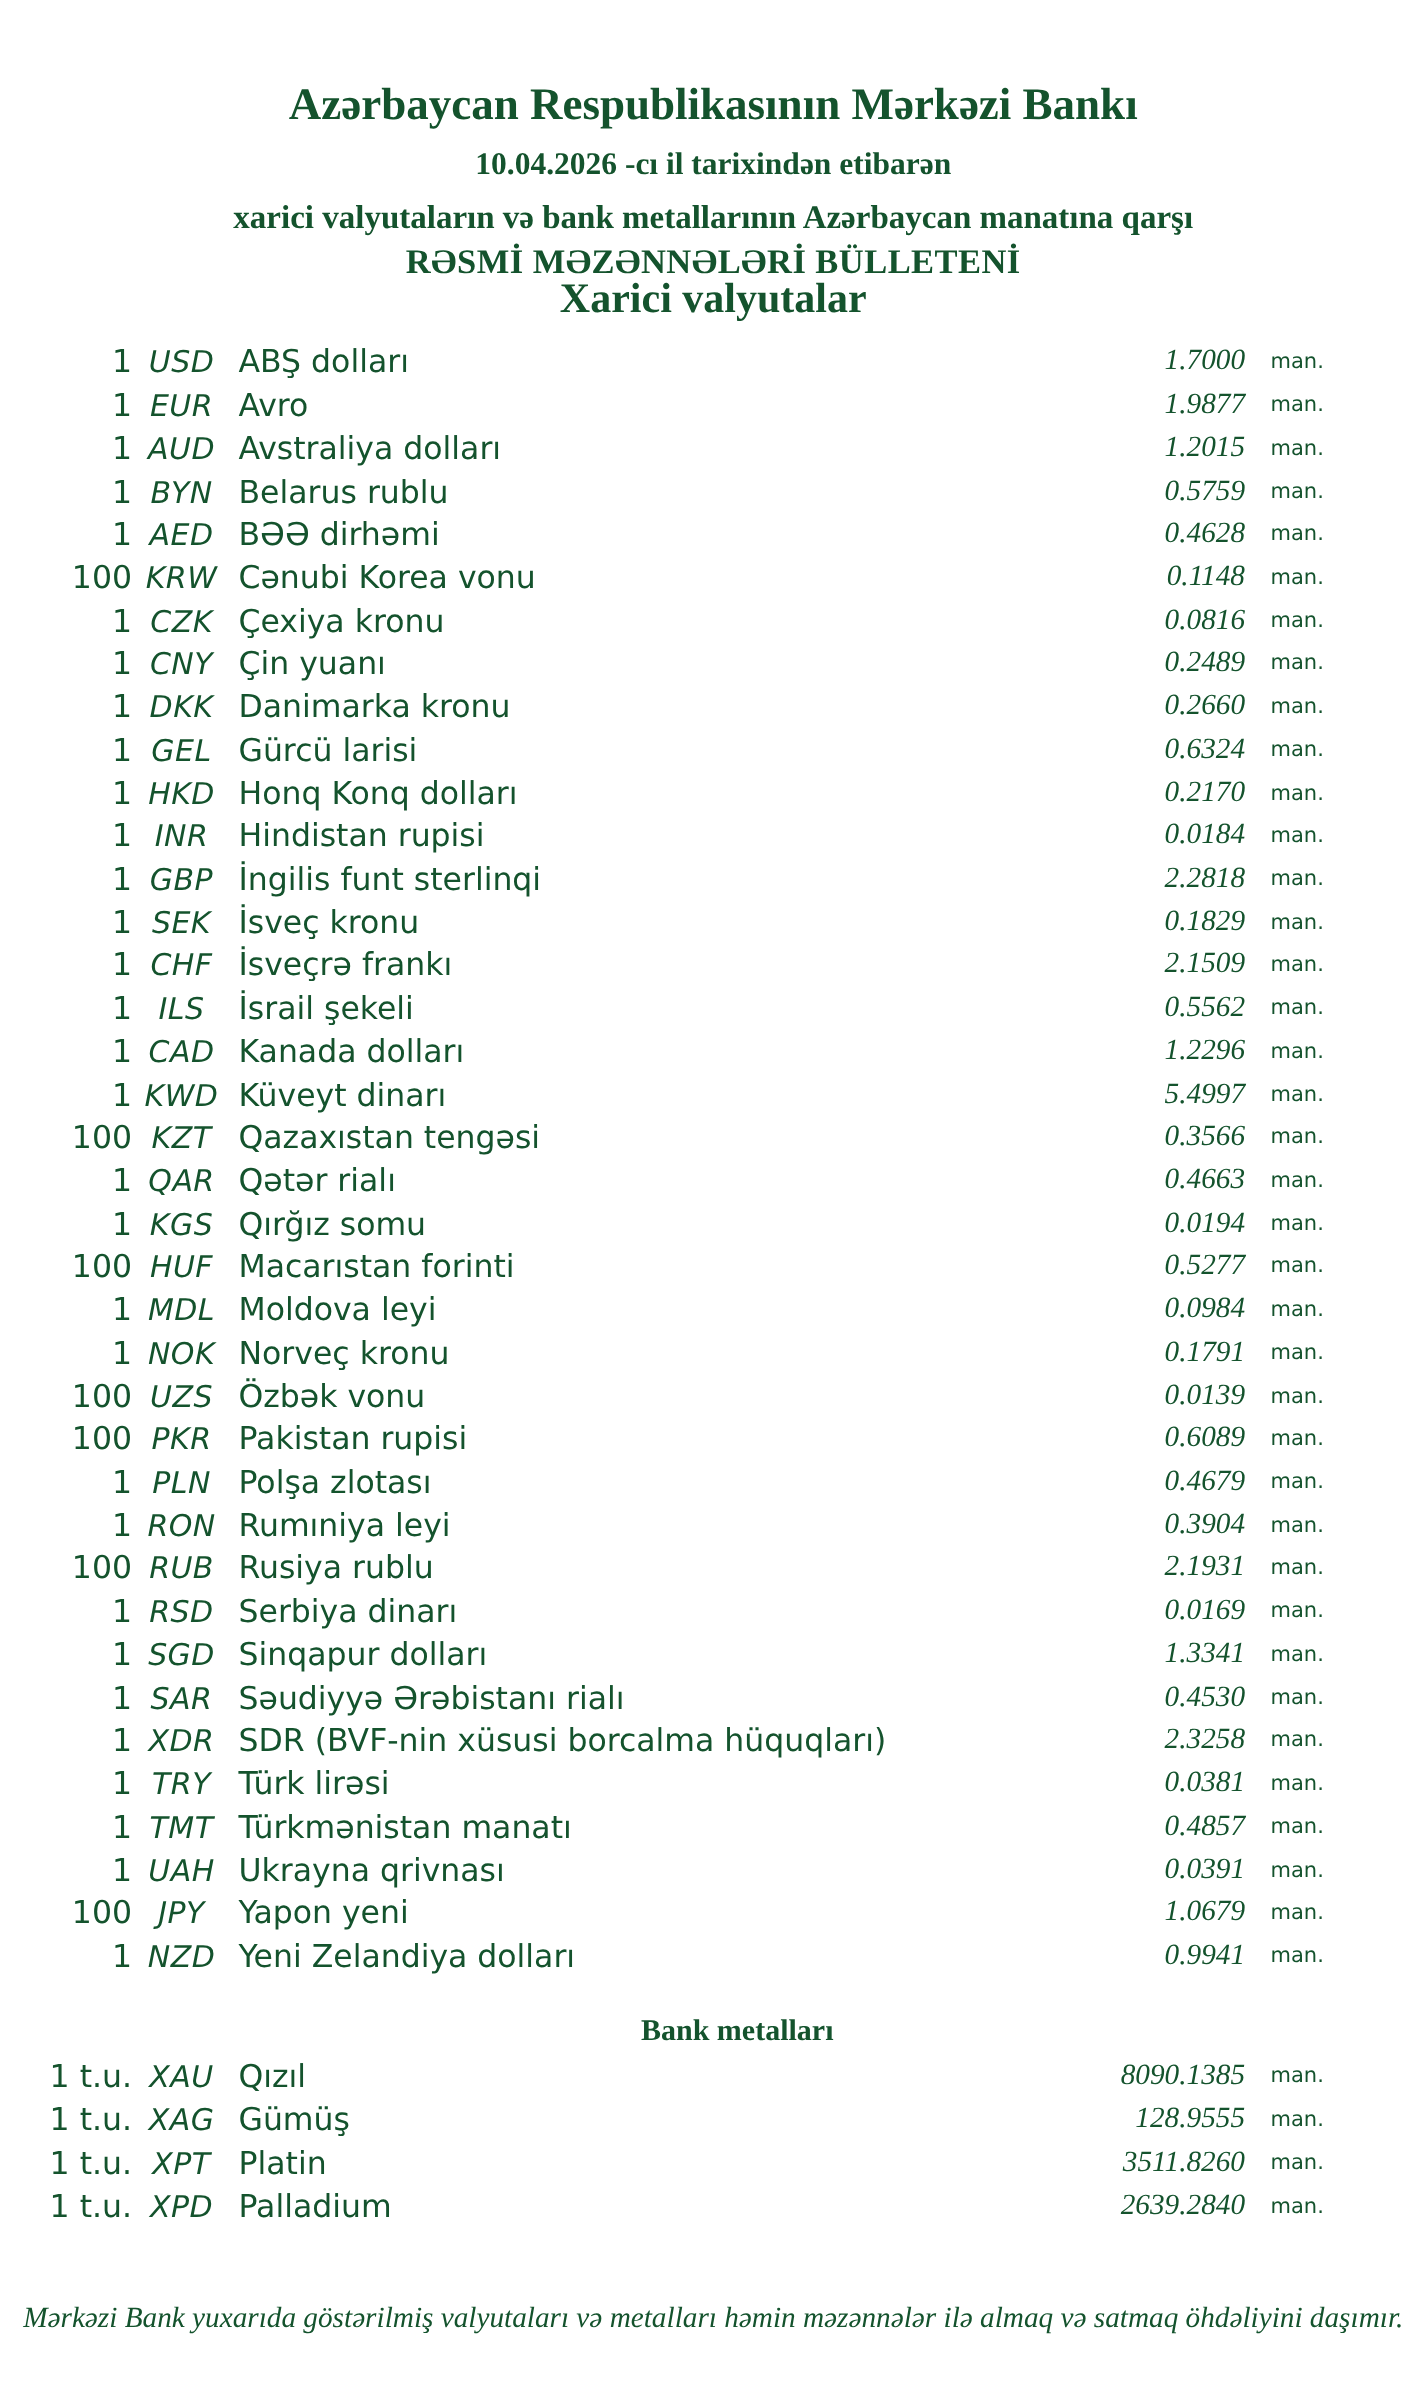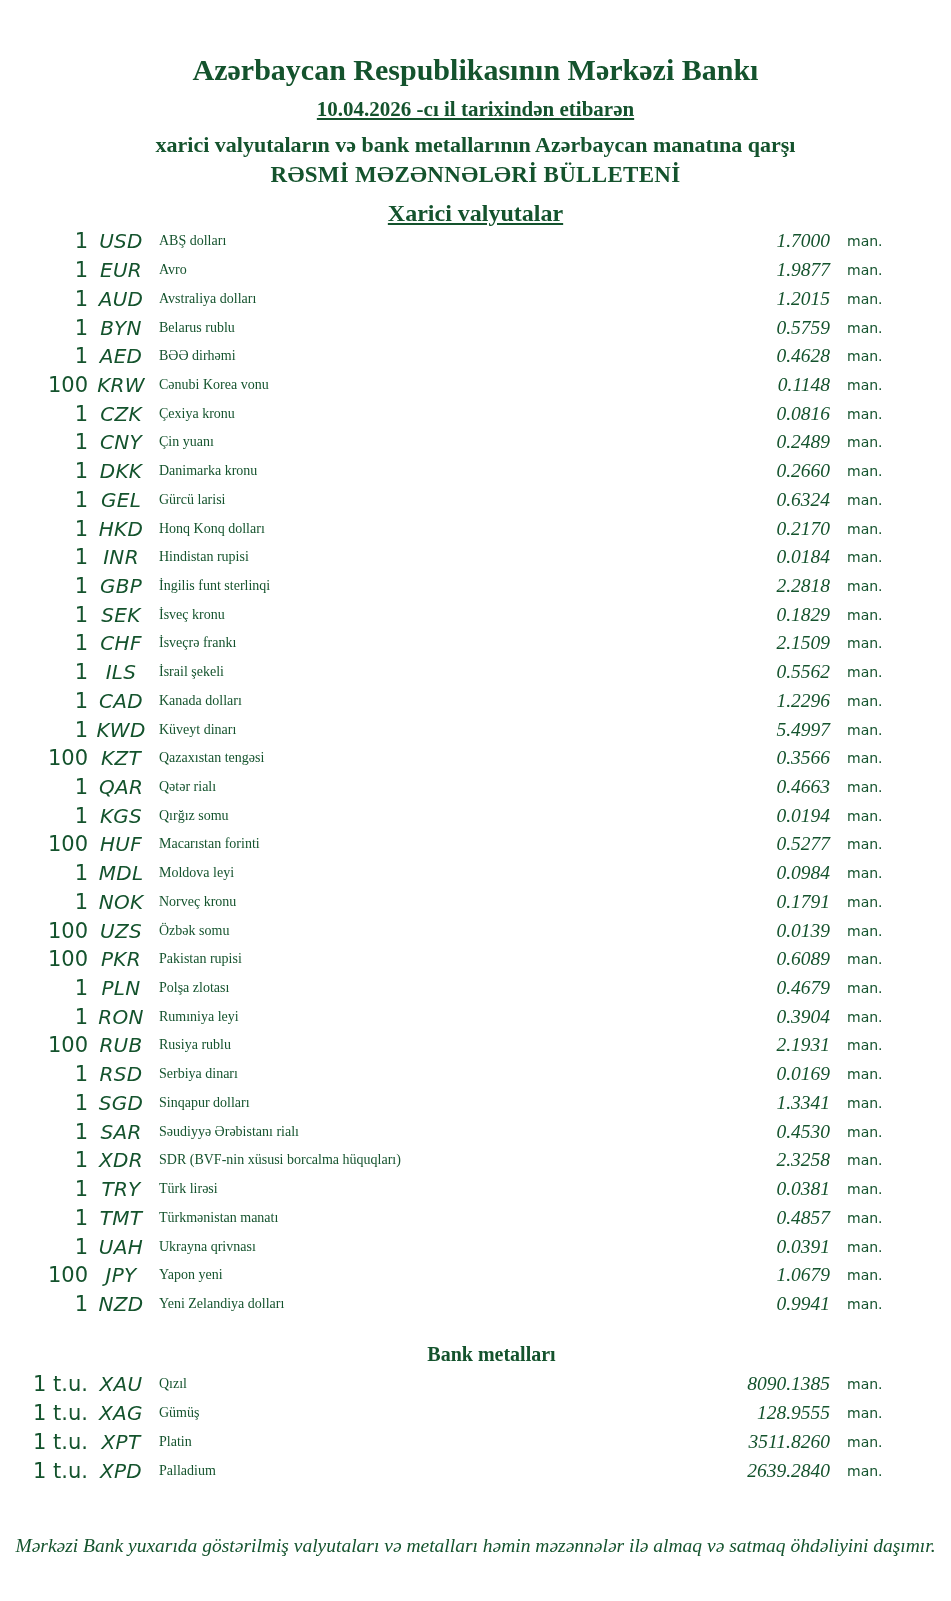--- a/index.html
+++ b/index.html
@@ -12,35 +12,35 @@
     overflow:hidden;
   }
   .hline {
     position:absolute; left:0; width:951px;
     text-align:center;
     font-family:"Liberation Serif", serif;
     font-weight:bold;
     white-space:nowrap;
   }
   .bank-title   { top:53px;  font-size:30px; }
-  .date-line    { top:97px;  font-size:21px;text-decoration:underline; }
+  .date-line    { top:97px;  font-size:21px; }
   .subtitle     { top:132px; font-size:22px; }
   .bulletin     { top:162px; font-size:23px; letter-spacing:0.3px; }
-  .sec-title-1  { top:200px; font-size:24px;text-decoration:underline; }
+  .sec-title-1  { top:184px; font-size:28px; }
   .sec-title-2  { top:1343px; font-size:20px;padding-left:16px; }
 
   .rates { position:absolute; left:0; width:951px; }
   #currency-table { top:227px; }
   #metal-table    { top:1370px; }
 
   .row { display:flex; height:28.73px; align-items:center; }
   .row > span { box-sizing:border-box; display:block; white-space:nowrap; overflow:visible; }
   .col-qty  { width:88px;  text-align:right; font-size:21px; }
   .col-code { width:66px;  text-align:center; font-size:20px; letter-spacing:0.3px;font-style:italic; }
-  .col-name { width:517px; padding-left:5px; font-size:14px;font-family:Liberation Serif, serif; }
+  .col-name { width:517px; padding-left:5px; font-size:21px; }
   .col-val  {
     width:176px; text-align:right; padding-right:17px;
     font-family:"Liberation Serif", serif;
     font-style:italic; font-weight:normal;
     font-size:19.5px;
   }
   .col-man  { width:104px; font-size:14px; }
 
   .footer {
     position:absolute; top:1535px; left:0; width:951px;
@@ -226,21 +226,21 @@
       <div class="row">
         <span class="col-qty">1</span>
         <span class="col-code">NOK</span>
         <span class="col-name">Norveç kronu</span>
         <span class="col-val">0.1791</span>
         <span class="col-man">man.</span>
       </div>
       <div class="row">
         <span class="col-qty">100</span>
         <span class="col-code">UZS</span>
-        <span class="col-name">Özbək somu</span>
+        <span class="col-name">Özbək vonu</span>
         <span class="col-val">0.0139</span>
         <span class="col-man">man.</span>
       </div>
       <div class="row">
         <span class="col-qty">100</span>
         <span class="col-code">PKR</span>
         <span class="col-name">Pakistan rupisi</span>
         <span class="col-val">0.6089</span>
         <span class="col-man">man.</span>
       </div>

